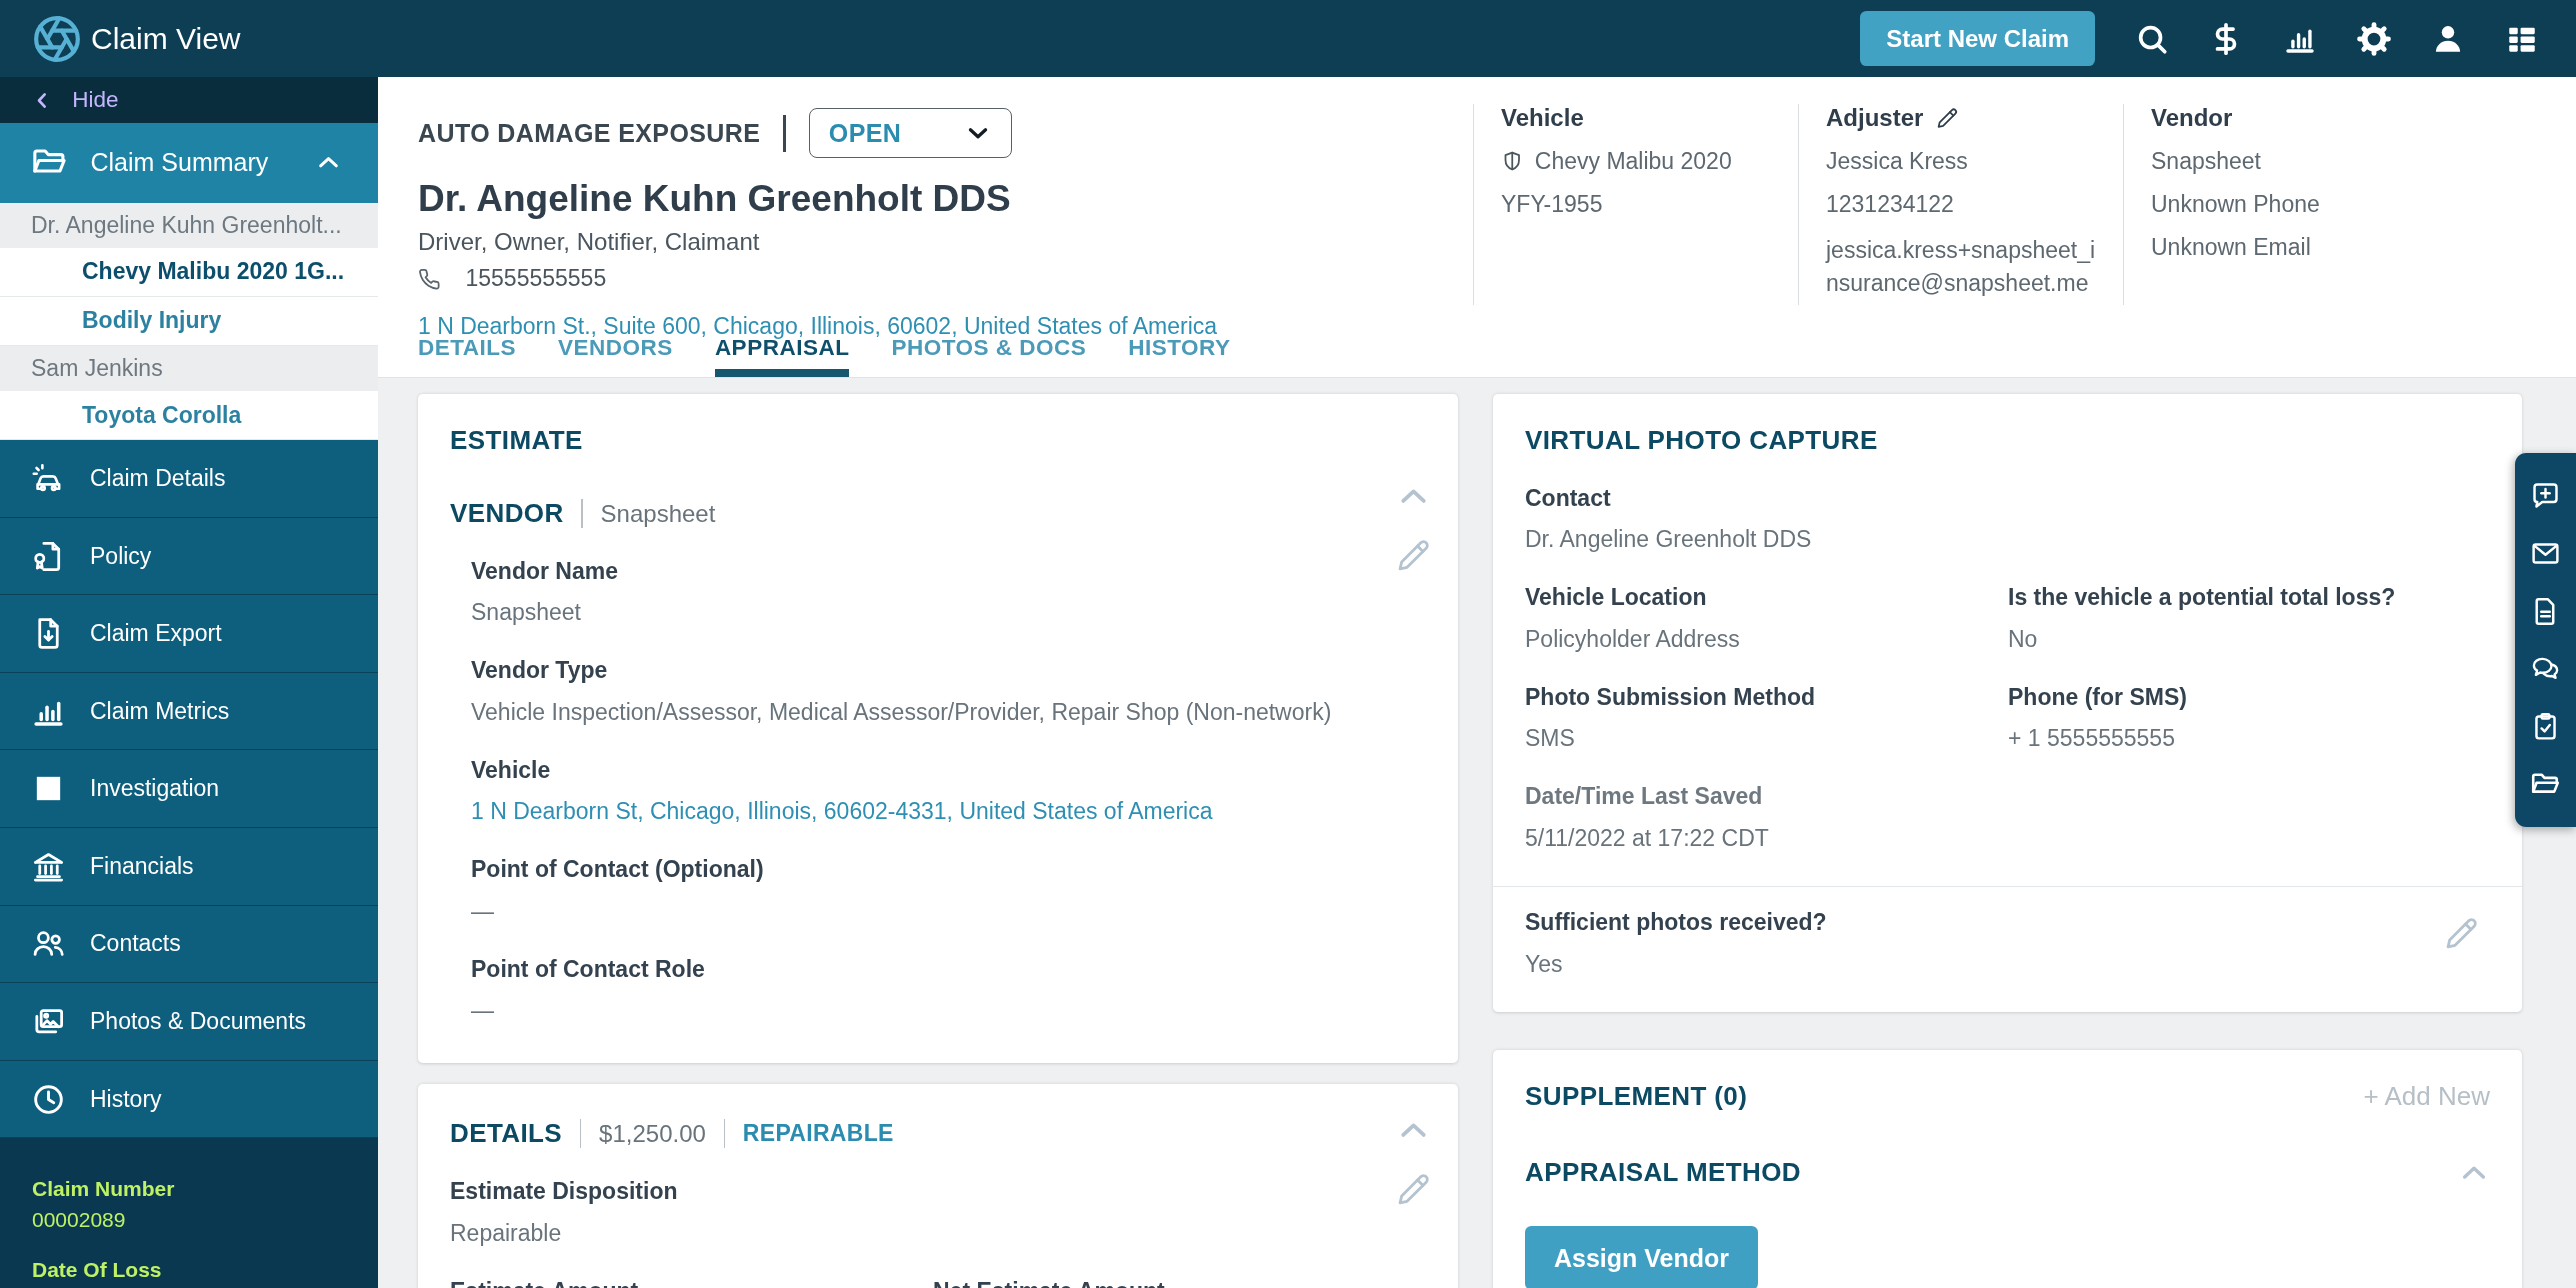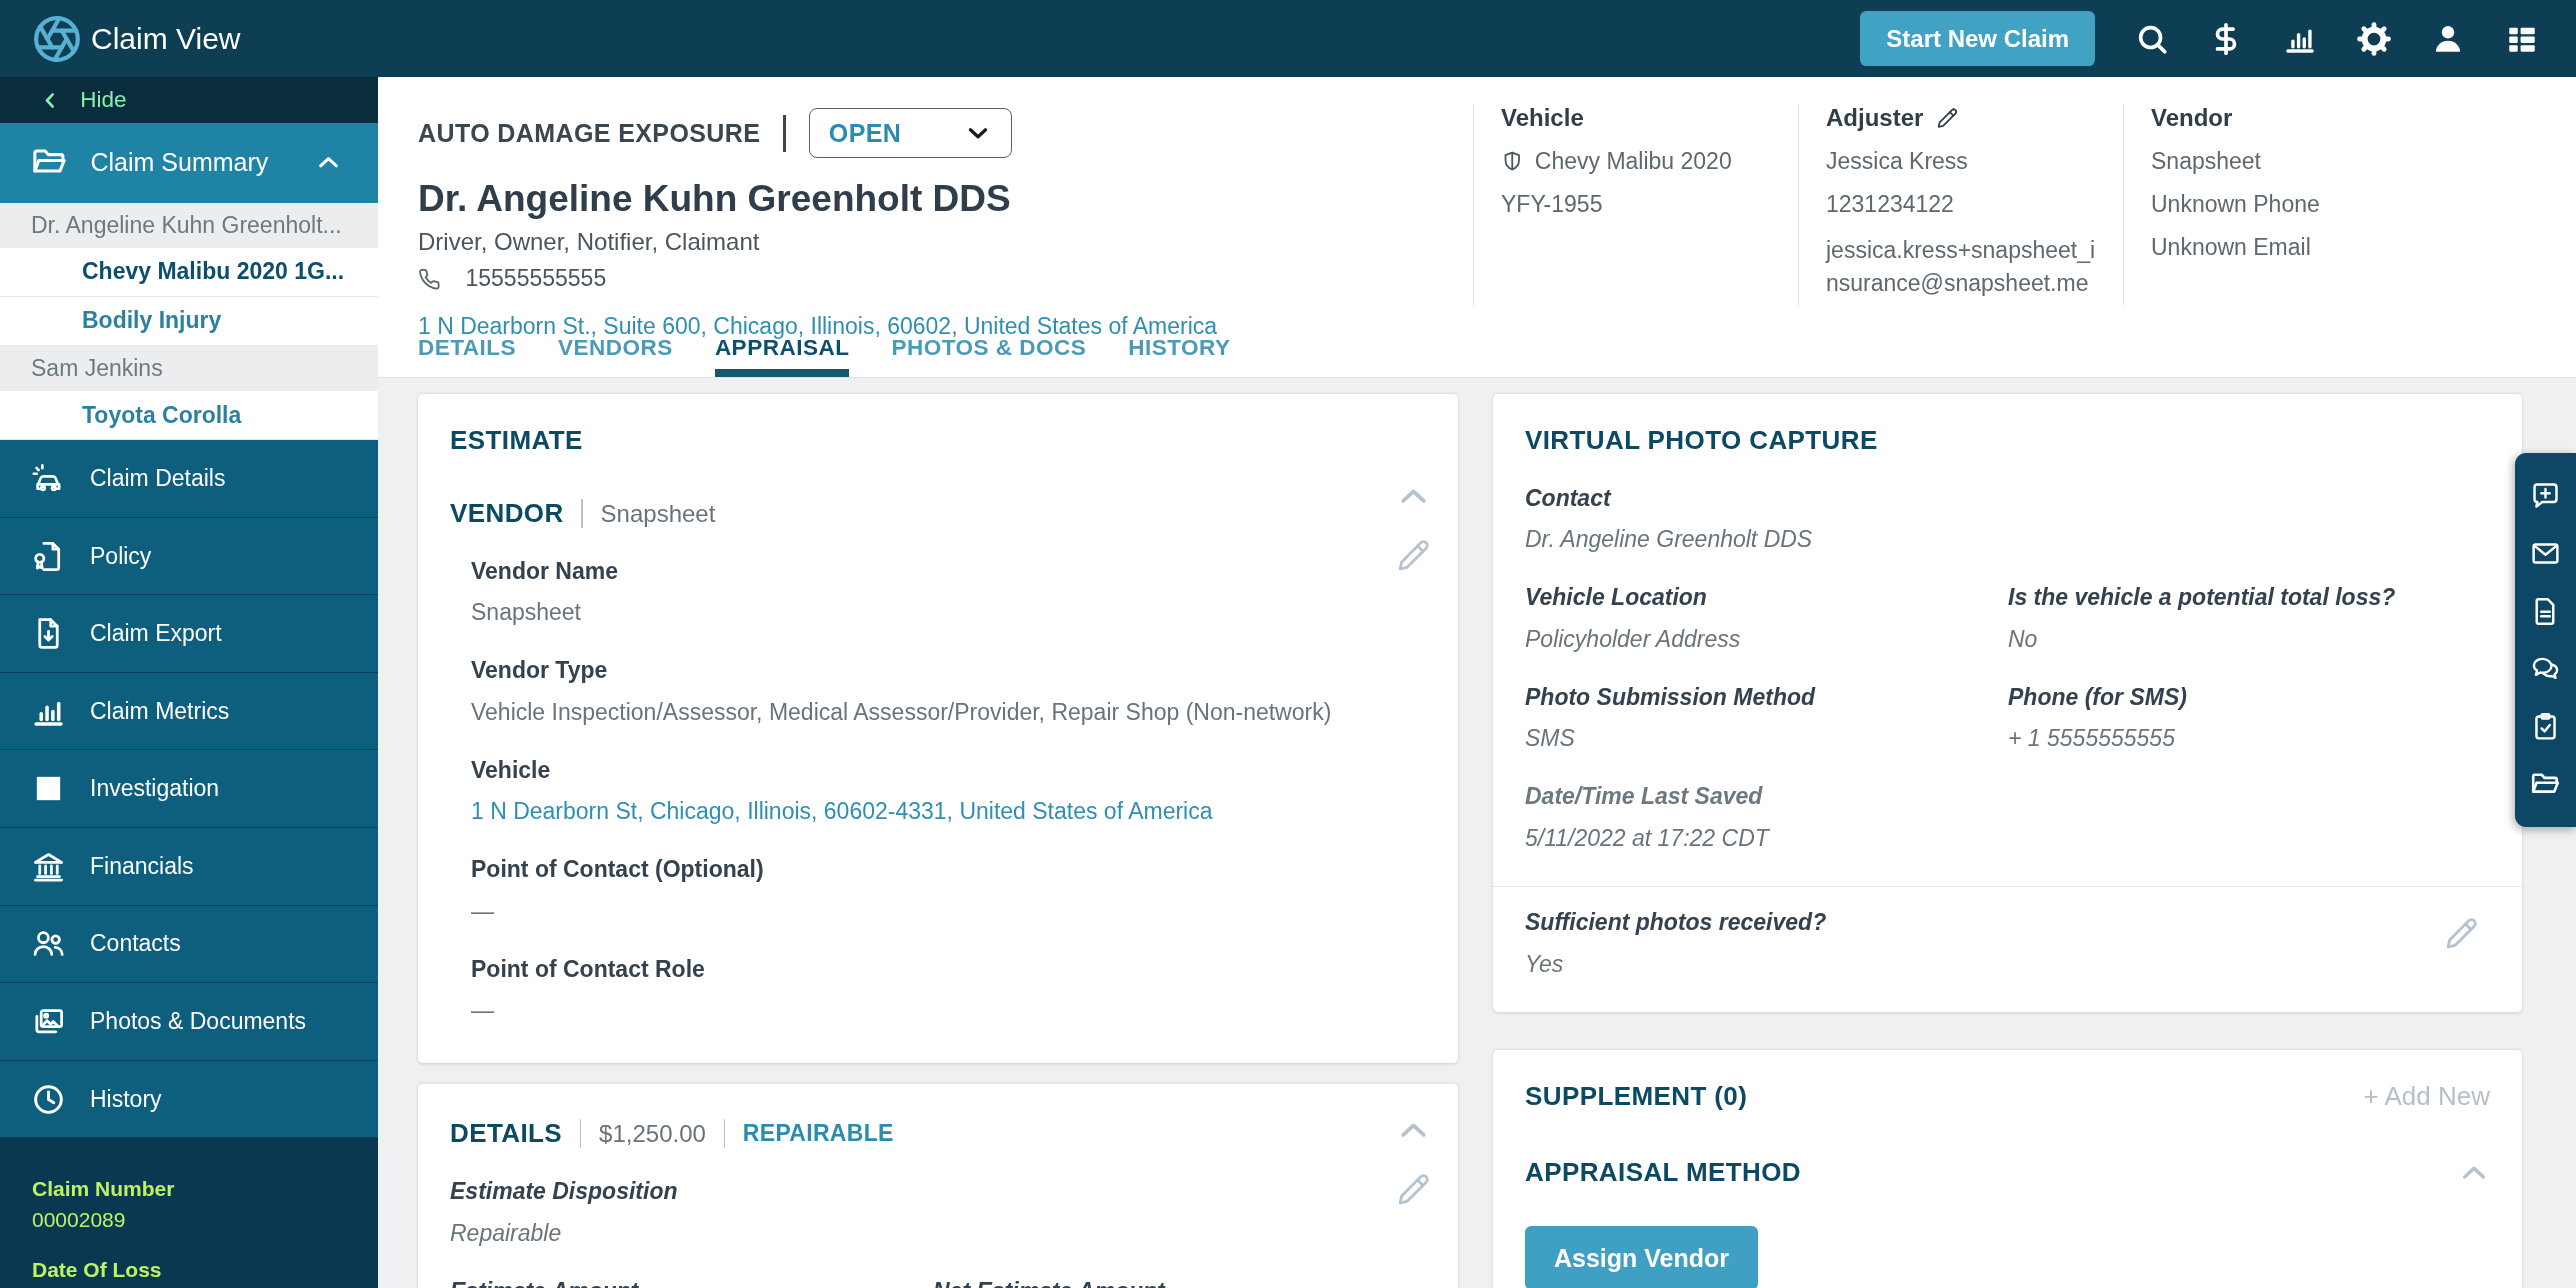--- a/index.html
+++ b/index.html
@@ -14,21 +14,21 @@
   .brand .title { color:#ffffff; font-size:30px; font-weight:400; }
   .topbar-right { margin-left:auto; display:flex; align-items:center; gap:40px; }
   .btn-start { background:#42a2c4; color:#fff; font-size:24px; font-weight:700; padding:13.7px 26px; border:none; border-radius:6.4px; cursor:pointer; font-family:inherit; }
   .top-ic { width:34px; height:34px; color:#ffffff; cursor:pointer; }
 
   
   .shell { display:flex; height:1211px; }
 
   
   .sidebar { width:378px; flex:none; background:#0e5e7d; display:flex; flex-direction:column; }
-  .hide-row { height:47px; background:#0a2d3e; color:#86efac; display:flex; align-items:center; padding-left:40px; gap:19.3px; font-size:22.5px; cursor:pointer; }
+  .hide-row { height:47px; background:#0a2d3e; color:#c4b5fd; display:flex; align-items:center; padding-left:32px; gap:19.3px; font-size:22.5px; cursor:pointer; }
   .hide-row svg { width:21px; height:21px; }
   .summary-row { height:81px; background:#1f83a6; color:#fff; display:flex; align-items:center; padding-left:31px; font-size:25px; font-weight:400; cursor:pointer; }
   .summary-row .fold { width:37px; height:37px; margin-right:22.5px; }
   .summary-row .chev { width:27px; height:27px; margin-left:47px; }
   .tree-row { display:flex; align-items:center; font-size:23px; white-space:nowrap; overflow:hidden; cursor:pointer; }
   .tr-gray { height:46px; background:#ebedee; color:#6e7880; padding-left:31px; }
   .tr-white { height:50px; background:#ffffff; padding-left:82px; font-weight:700; border-bottom:0.8px solid #e6e9ea; }
   .tr-vehicle { color:#0c4f6d; }
   .tr-link { color:#2c81a1; }
   .menu-item { height:79px; display:flex; align-items:center; gap:24px; padding-left:31px; color:#fff; font-size:23px; border-bottom:1.6px solid #0a4358; cursor:pointer; }
@@ -81,21 +81,21 @@
   .f-label.gray { color:#6e7880; }
   .f-value { margin-top:11.3px; font-size:23px; color:#68737b; line-height:1.4; }
   .f-value.link { color:#2e8fb3; cursor:pointer; }
   .card-actions { position:absolute; top:85px; right:27px; display:flex; flex-direction:column; align-items:center; gap:24px; color:#b4c3cf; }
   .card-actions svg { width:35px; height:35px; cursor:pointer; }
   .card-details { padding:34px 32px 35px; position:relative; }
   .card-details .card-actions { top:29px; }
   .details-head { display:flex; align-items:center; gap:17.7px; }
   .dh-amount { font-size:24px; color:#68737b; }
   .dh-status { font-size:23px; font-weight:700; color:#2b8cb0; letter-spacing:0.3px; }
-  .card-details .field, .card-vpc .field { margin-left:0;font-style:italic; }
+  .card-details .field, .card-vpc .field { margin-left:0; }
   .grid2 { display:grid; grid-template-columns:483px 1fr; }
 
   .card-vpc { padding:31px 32px 0; position:relative; }
   .vpc-divider { margin:32px -32px 0; border-top:1.6px solid #e4e7e9; }
   .sufficient { padding:22.5px 0 32px; position:relative; }
   .sufficient .field { margin-top:0; }
   .vpc-pencil { position:absolute; right:11.3px; top:29px; width:35px; height:35px; color:#b4c3cf; cursor:pointer; }
 
   .card-supplement { margin-top:38px; padding:31px 32px 40px; }
   .sup-row { display:flex; align-items:center; justify-content:space-between; }

